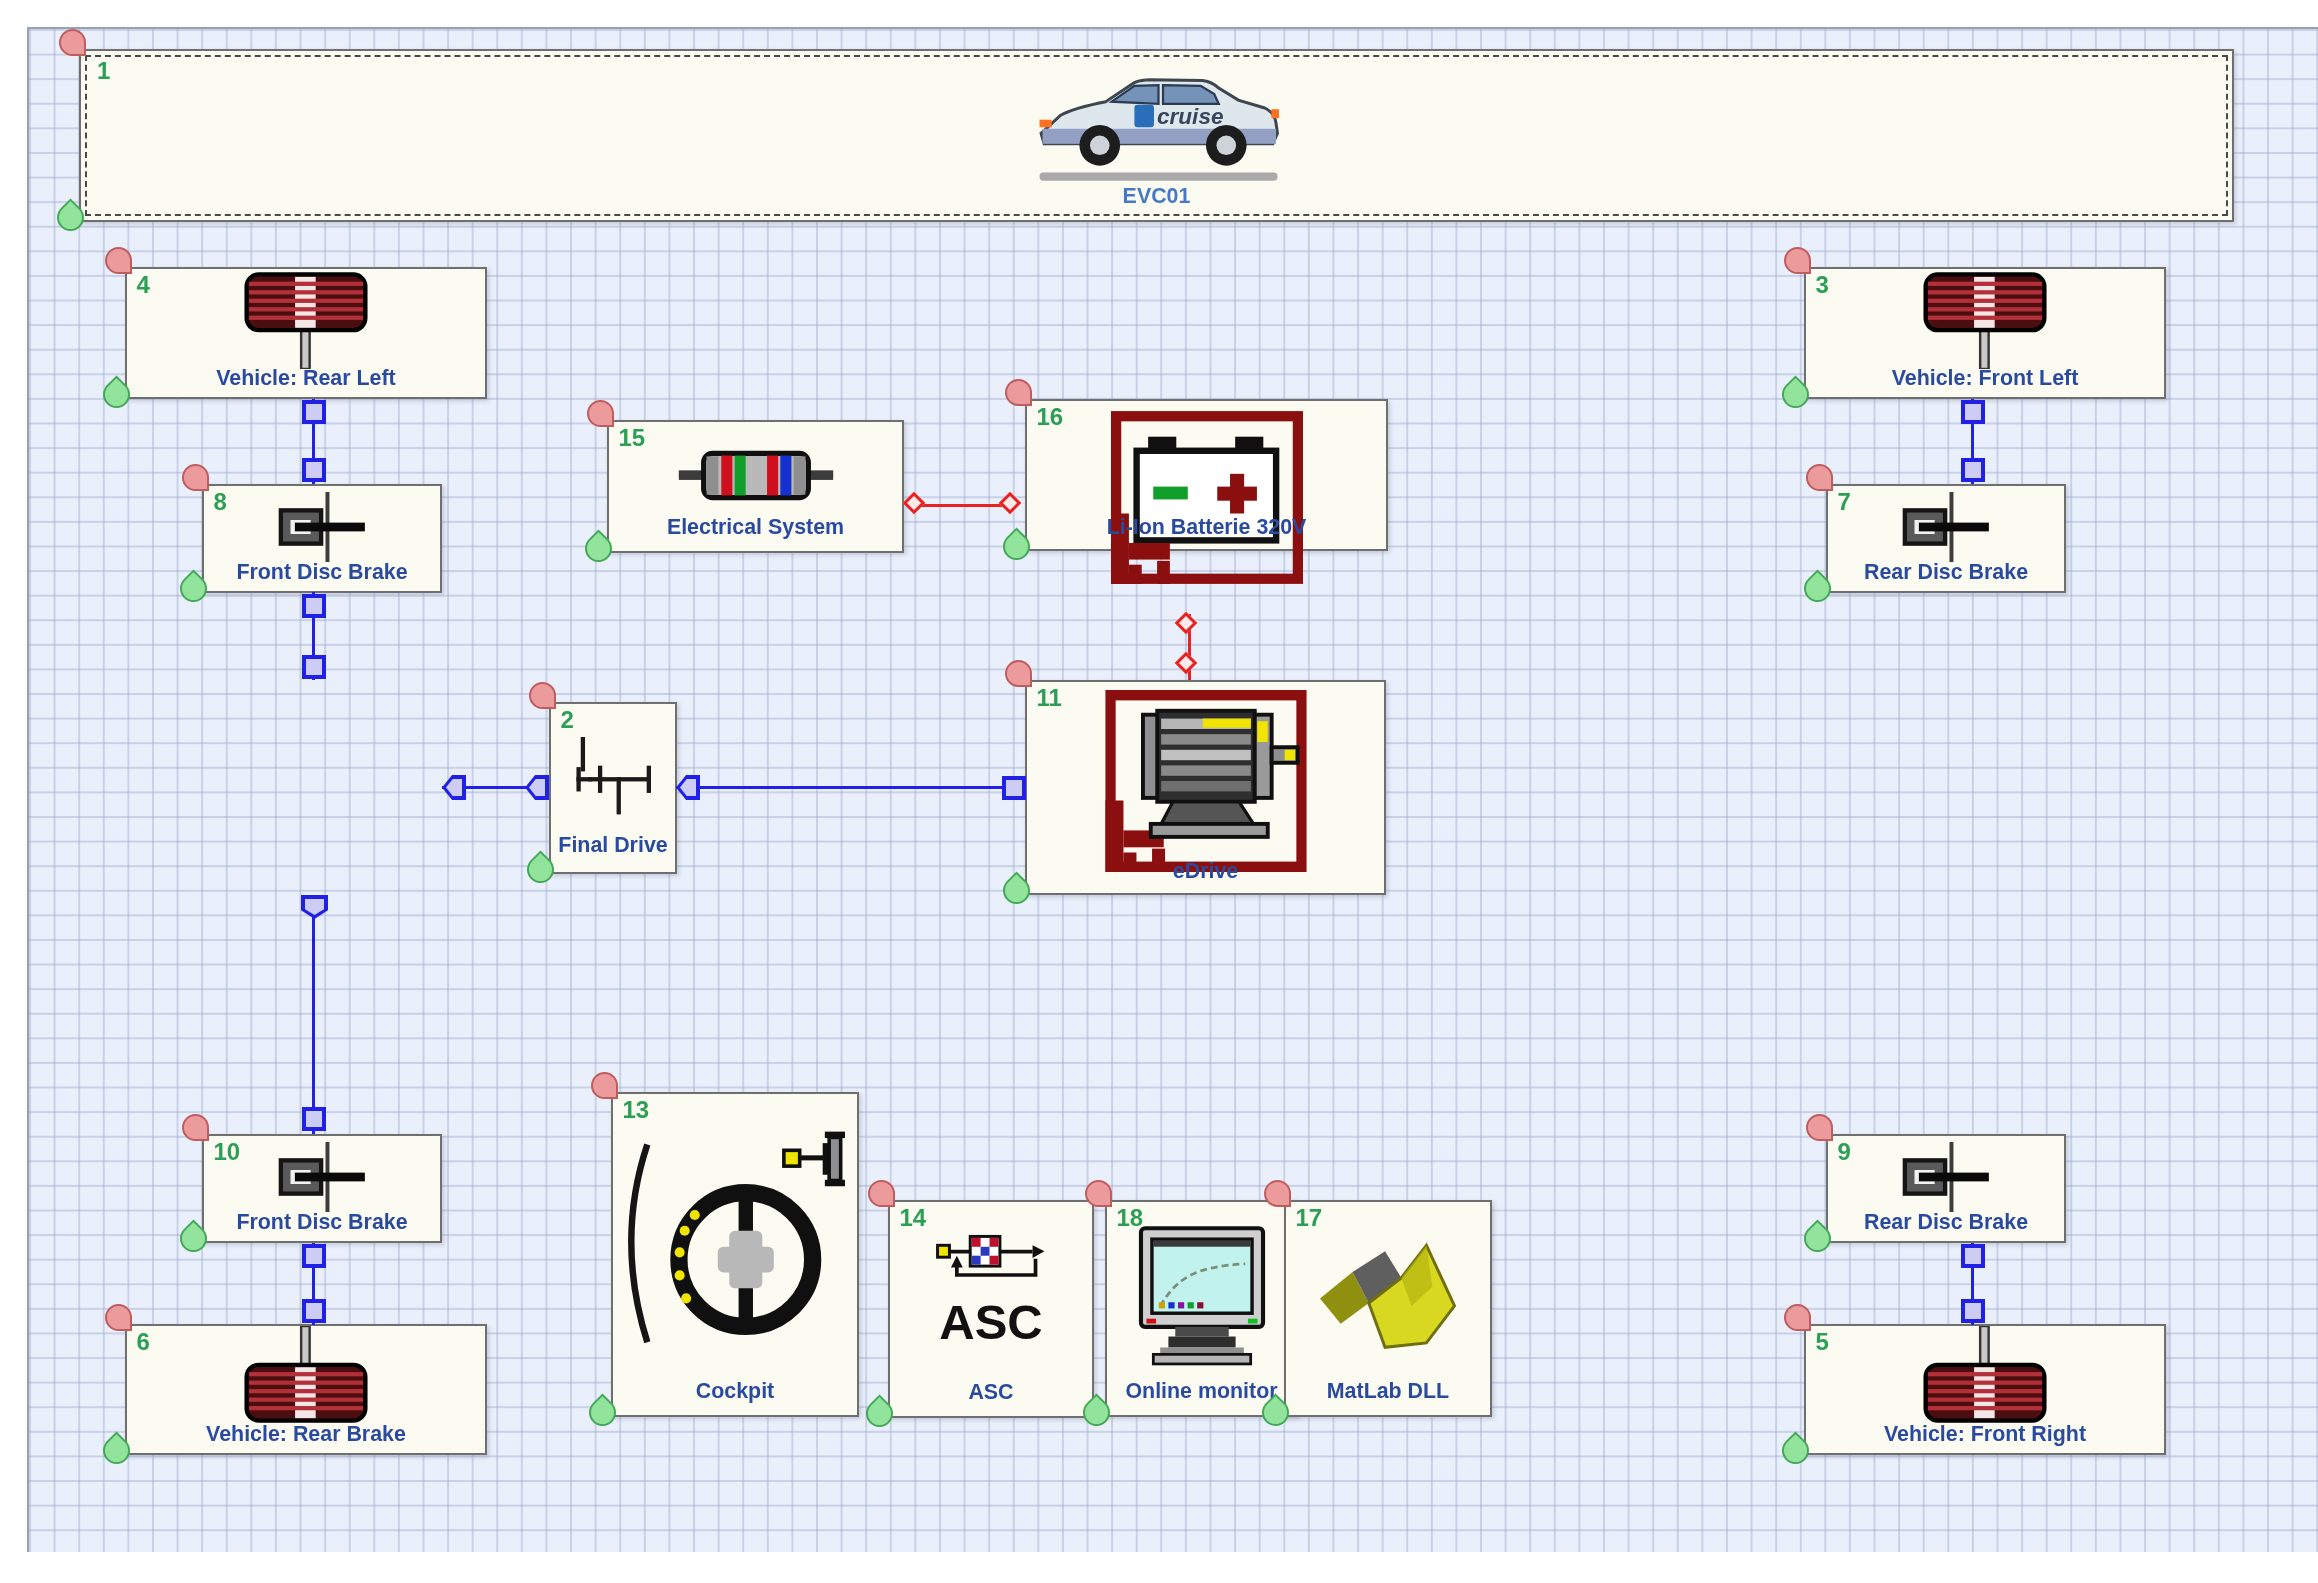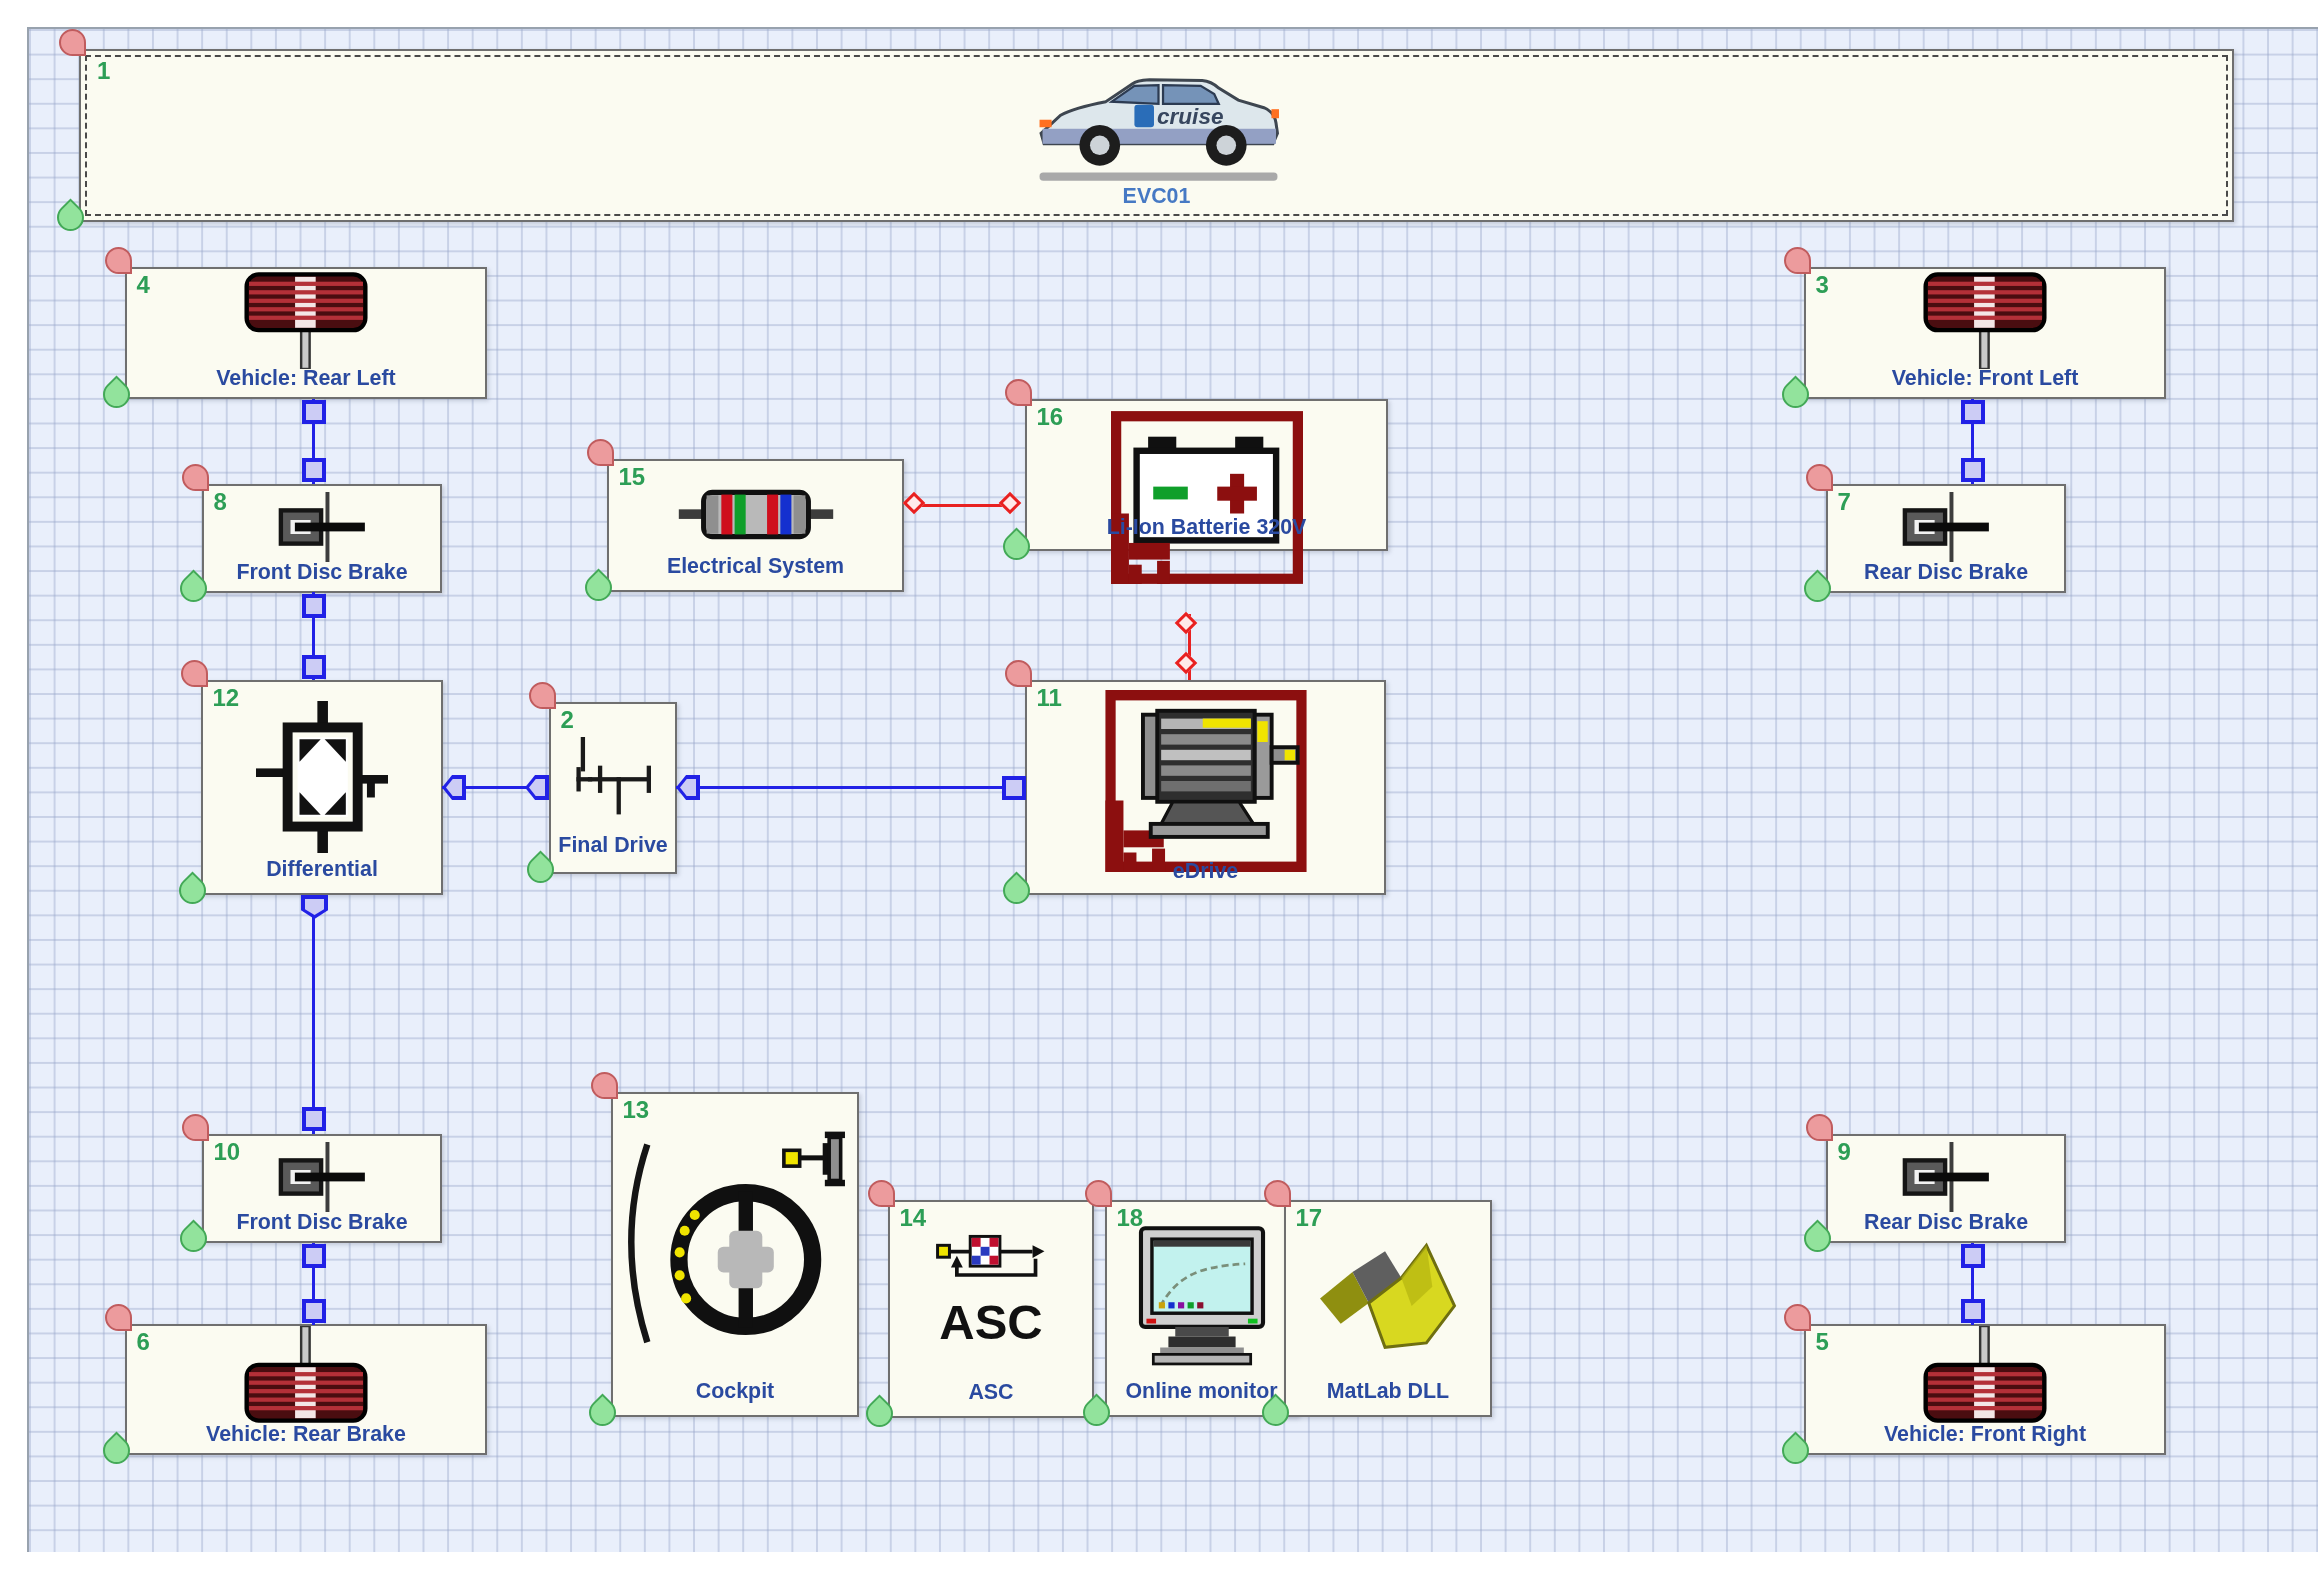--- a/index.html
+++ b/index.html
@@ -237,41 +237,32 @@
   <div class="block" style="left:202px;top:484px;width:240px;height:109px">
     <span class="flag red"></span>
     <span class="flag green"></span>
     <span class="num">8</span>
     <svg class="icon" style="top:6.3px" width="178" height="70" viewBox="0 0 240 160">
         <use href="#i-disc"></use>
       </svg>
     <span class="label">Front Disc Brake</span>
   </div>
 
-  <div class="block" style="left:201px;top:680px;width:242px;height:215px">
-    <span class="flag red"></span>
-    <span class="flag green"></span>
-    <span class="num">12</span>
-    <svg class="icon" style="top:19px" width="133" height="152" viewBox="0 0 200 230">
-        <use href="#i-diff"></use>
-      </svg>
-    <span class="label" style="bottom:11px">Differential</span>
-  </div>
 
   <div class="block" style="left:549px;top:702px;width:128px;height:172px">
     <span class="flag red"></span>
     <span class="flag green"></span>
     <span class="num">2</span>
     <svg class="icon" style="top:33px" width="94" height="86" viewBox="0 0 130 120">
         <use href="#i-final"></use>
       </svg>
     <span class="label" style="bottom:14.3px">Final Drive</span>
   </div>
 
-  <div class="block" style="left:607px;top:459px;width:297px;height:133px">
+  <div class="block" style="left:607px;top:420px;width:297px;height:133px">
     <span class="flag red"></span>
     <span class="flag green"></span>
     <span class="num">15</span>
     <svg class="icon" style="top:24px" width="157" height="59" viewBox="0 0 210 80">
         <use href="#i-resistor"></use>
       </svg>
     <span class="label" style="bottom:11px">Electrical System</span>
   </div>
 
   <div class="block" style="left:1025px;top:399px;width:363px;height:152px">

